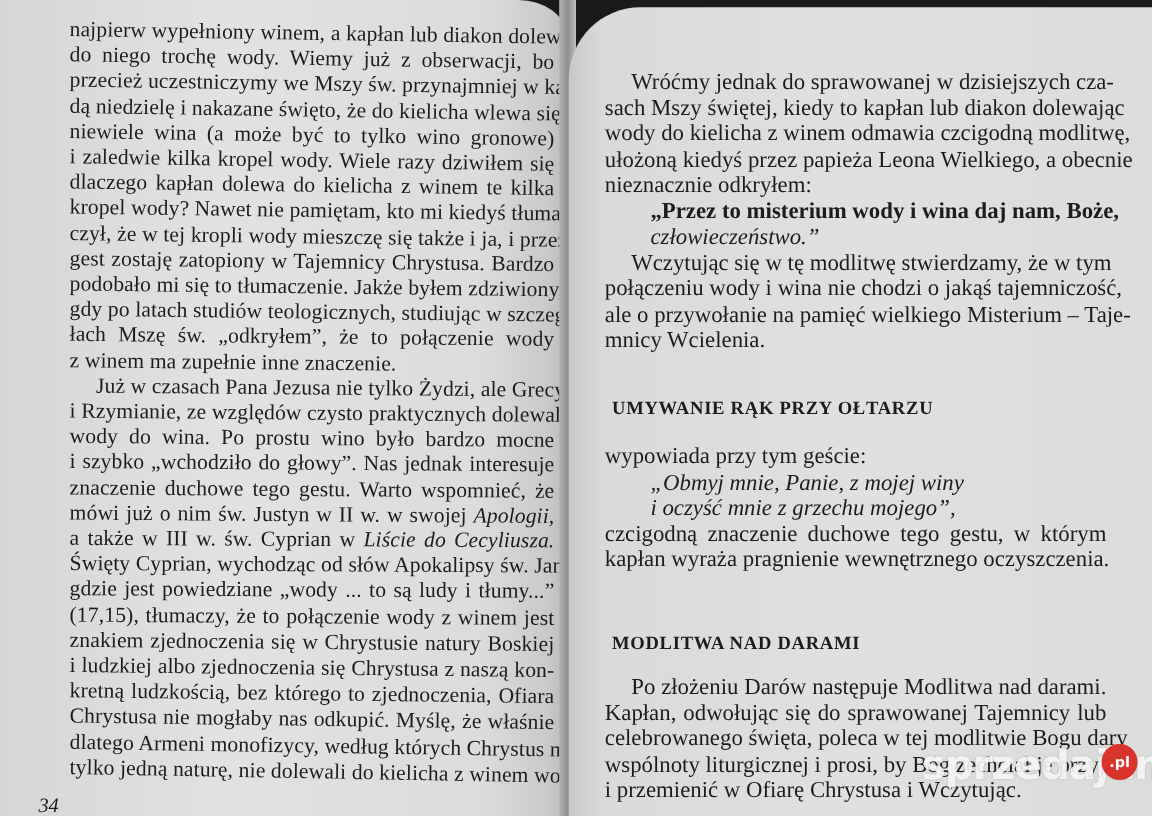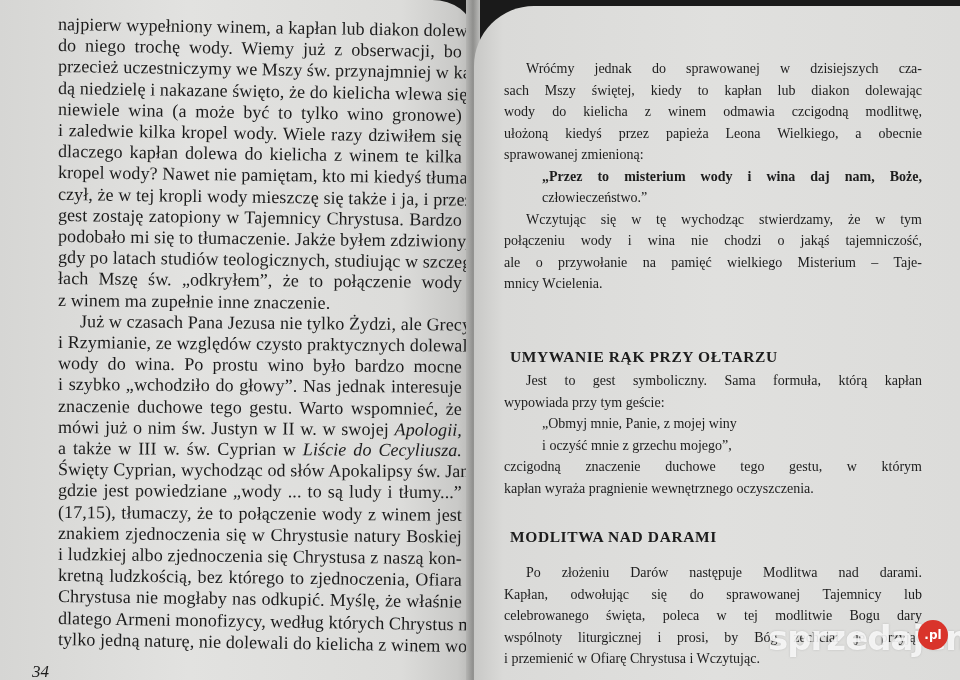--- a/index.html
+++ b/index.html
@@ -31,27 +31,27 @@
   .line {
     font-size:18px; line-height:21.2px; white-space:nowrap;
     text-align:justify; text-align-last:justify;
     letter-spacing:0.1px;
   }
   .line.last { text-align-last:left; }
   .line.indent { padding-left:22px; }
   .left-lines .line { transform-origin:left center; }
   .right-block { position:absolute; left:30px; width:418px; }
   .r-line {
-    font-size:14px; line-height:21.5px; white-space:nowrap;
+    font-size:19px; line-height:21.5px; white-space:nowrap;
     text-align:justify; text-align-last:justify;
   }
   .r-line.last { text-align-last:left; }
   .r-line.indent { padding-left:22px; }
   .r-line.quote { padding-left:38px;font-weight:bold; }
-  .r-line.quote-last { padding-left:38px; text-align-last:left; }
+  .r-line.quote-last { padding-left:38px; text-align-last:left;font-style:italic; }
   .heading {
     font-size:15.5px; font-weight:bold; letter-spacing:0.6px;
     position:absolute; left:36px;
   }
   .page-num {
     position:absolute; left:32px; top:662px; font-size:17px; font-style:italic;
   }
   .italic { font-style:italic;margin-top:32px; }
   .watermark {
     position:absolute; left:768px; top:618px; font-family:"DejaVu Sans", sans-serif;
@@ -110,33 +110,32 @@
 </div>
 
 <div class="spine"></div>
 
 <div class="page page-right">
   <div class="right-block" style="top:52px">
     <div class="r-line indent">Wróćmy jednak do sprawowanej w dzisiejszych cza-</div>
     <div class="r-line">sach Mszy świętej, kiedy to kapłan lub diakon dolewając</div>
     <div class="r-line">wody do kielicha z winem odmawia czcigodną modlitwę,</div>
     <div class="r-line">ułożoną kiedyś przez papieża Leona Wielkiego, a obecnie</div>
-    <div class="r-line last">sprawowanej zmienioną:</div>
+    <div class="r-line last">nieznacznie odkryłem:</div>
     <div class="r-line quote">„Przez to misterium wody i wina daj nam, Boże,</div>
     <div class="r-line quote-last">człowieczeństwo.”</div>
-    <div class="r-line indent">Wczytując się w tę wychodząc stwierdzamy, że w tym</div>
+    <div class="r-line indent">Wczytując się w tę modlitwę stwierdzamy, że w tym</div>
     <div class="r-line">połączeniu wody i wina nie chodzi o jakąś tajemniczość,</div>
     <div class="r-line">ale o przywołanie na pamięć wielkiego Misterium – Taje-</div>
     <div class="r-line last">mnicy Wcielenia.</div>
   </div>
 
-  <div class="heading" style="top:342px">UMYWANIE RĄK PRZY OŁTARZU</div>
+  <div class="heading" style="top:326px">UMYWANIE RĄK PRZY OŁTARZU</div>
 
   <div class="right-block" style="top:364px">
-    <div class="r-line indent">Jest to gest symboliczny. Sama formuła, którą kapłan</div>
     <div class="r-line last">wypowiada przy tym geście:</div>
     <div class="r-line quote-last">„Obmyj mnie, Panie, z mojej winy</div>
     <div class="r-line quote-last">i oczyść mnie z grzechu mojego”,</div>
     <div class="r-line">czcigodną znaczenie duchowe tego gestu, w którym</div>
     <div class="r-line last">kapłan wyraża pragnienie wewnętrznego oczyszczenia.</div>
   </div>
 
   <div class="heading" style="top:522px">MODLITWA NAD DARAMI</div>
 
   <div class="right-block" style="top:556px">

